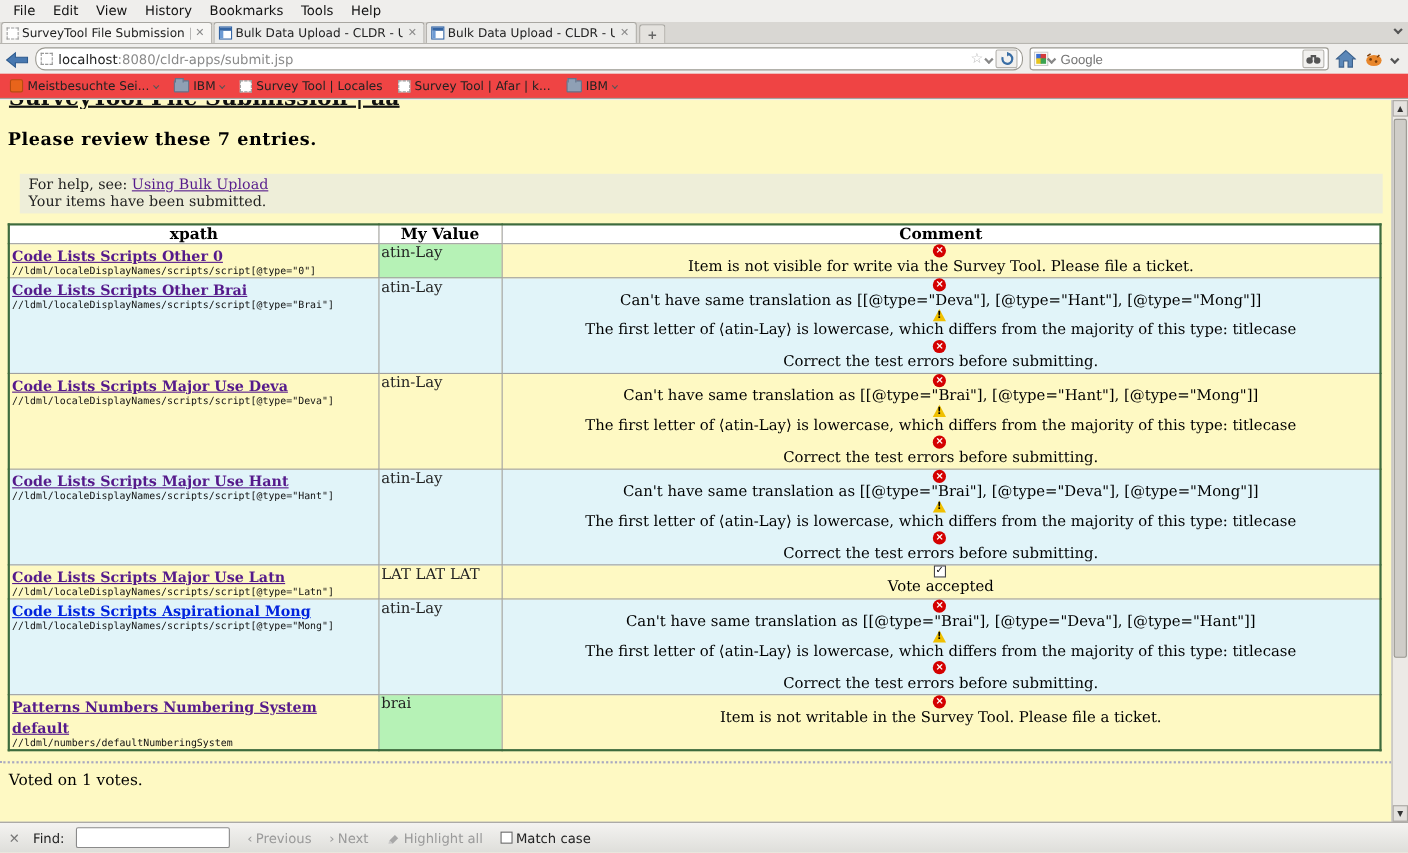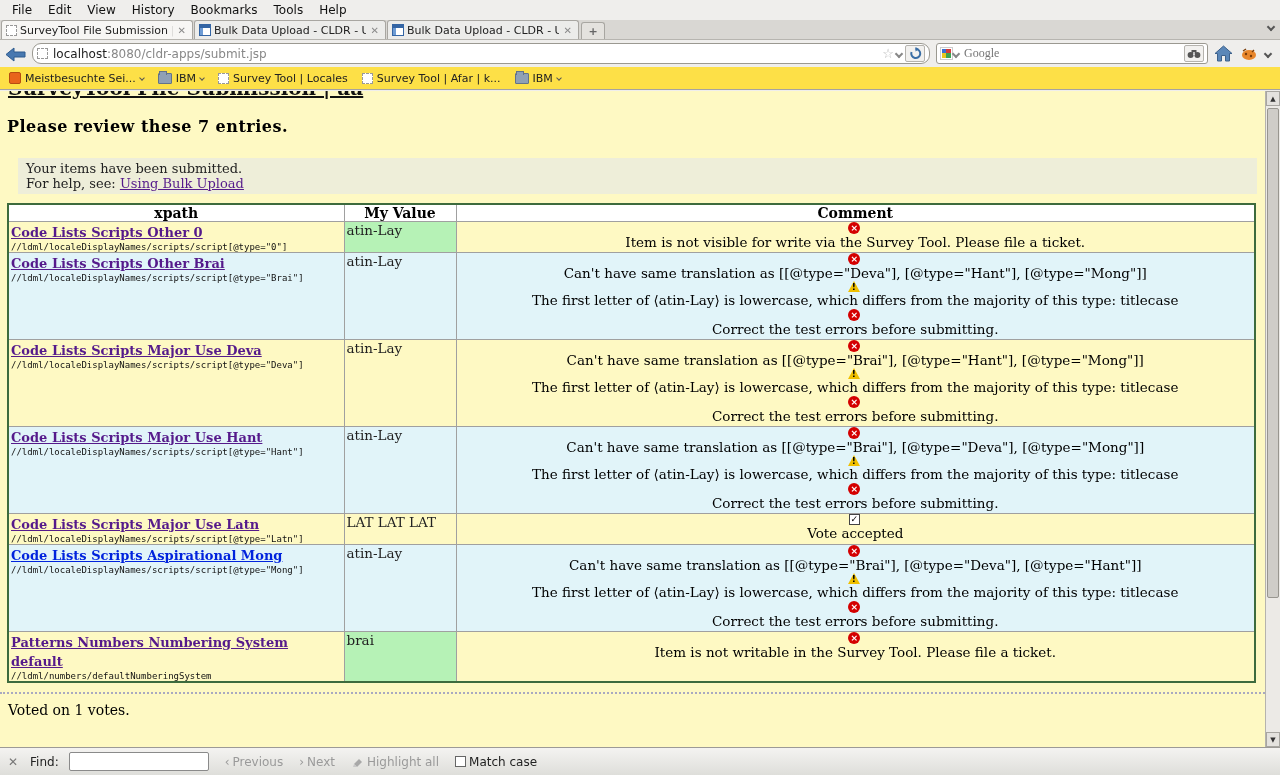--- a/index.html
+++ b/index.html
@@ -34,28 +34,28 @@
   .urlbar { display:flex; align-items:center; height:21px; background:#fff;
     border:1px solid #9b9991; border-radius:9px; margin-left:4px; width:898px; padding:0 4px; }
   .urlbar .url-text { flex:1; font-size:12px; color:#888; margin-left:5px; white-space:nowrap; overflow:hidden; }
   .urlbar .url-text b { color:#222; font-weight:normal; }
   .star { color:#b9b9b9; font-size:13px; margin-right:2px; }
   .mini-btn { width:20px; height:17px; border:1px solid #b5b3ae; border-radius:2px;
     background:#f2f1ef; display:flex; align-items:center; justify-content:center; margin-left:3px; }
   .searchbar { display:flex; align-items:center; height:21px; background:#fff;
     border:1px solid #9b9991; border-radius:3px; margin-left:6px; width:272px; padding:0 3px; }
   .searchbar input { flex:1; border:none; outline:none; font-size:12px; color:#0f766e;
-    margin-left:5px; background:transparent; font-family:Liberation Serif, serif; min-width:0; }
+    margin-left:5px; background:transparent; font-family:Liberation Sans, sans-serif; min-width:0; }
   .gicon { width:13px; height:13px; position:relative; flex:none; border:1px solid #ccc; background:#fff; }
   .gicon i { position:absolute; width:5px; height:5px; }
   .gicon .q1{left:1px;top:1px;background:#3b6fd4;} .gicon .q2{right:1px;top:1px;background:#d43b3b;}
   .gicon .q3{left:1px;bottom:1px;background:#e8c520;} .gicon .q4{right:1px;bottom:1px;background:#3ba352;}
   .nav-right { display:flex; align-items:center; margin-left:6px; gap:8px; }
 
-  .bookmarksbar { height:23px; background:#fde047; border-bottom:1px solid #a5a3a0;
+  .bookmarksbar { height:23px; background:#ef4444; border-bottom:1px solid #a5a3a0;
     display:flex; align-items:center; padding-left:4px; font-size:11px; color:#222; gap:4px; }
   .bm { display:flex; align-items:center; gap:4px; padding:2px 5px; }
   .ic-history { width:12px; height:12px; background:#e8641b; border:1px solid #b64c10; border-radius:2px; flex:none; }
   .ic-folder { width:14px; height:11px; background:#8fa0b5; border:1px solid #62738a; border-radius:1px; position:relative; flex:none; }
   .ic-folder::before { content:""; position:absolute; left:0; top:-3px; width:6px; height:3px;
     background:#8fa0b5; border:1px solid #62738a; border-bottom:none; }
   .bm .chev { width:4px; height:4px; border-width:1.5px; }
 
   
   .content { position:absolute; left:0; top:91px; width:1265px; height:656px;
@@ -228,22 +228,22 @@
     <span class="chev"></span>
   </span>
 </div>
 
 <div class="content">
   <div class="clip-heading">
     <div>SurveyTool File Submission | aa</div>
   </div>
   <div class="review-heading">Please review these 7 entries.</div>
   <div class="notice">
+    <div><span>For help, see: </span><a>Using Bulk Upload</a></div>
     <div>Your items have been submitted.</div>
-    <div><span>For help, see: </span><a>Using Bulk Upload</a></div>
   </div>
 
   <table class="review">
     <colgroup>
         <col class="c-xpath">
         <col class="c-value">
         <col class="c-comment">
       </colgroup>
     <thead>
       <tr>

